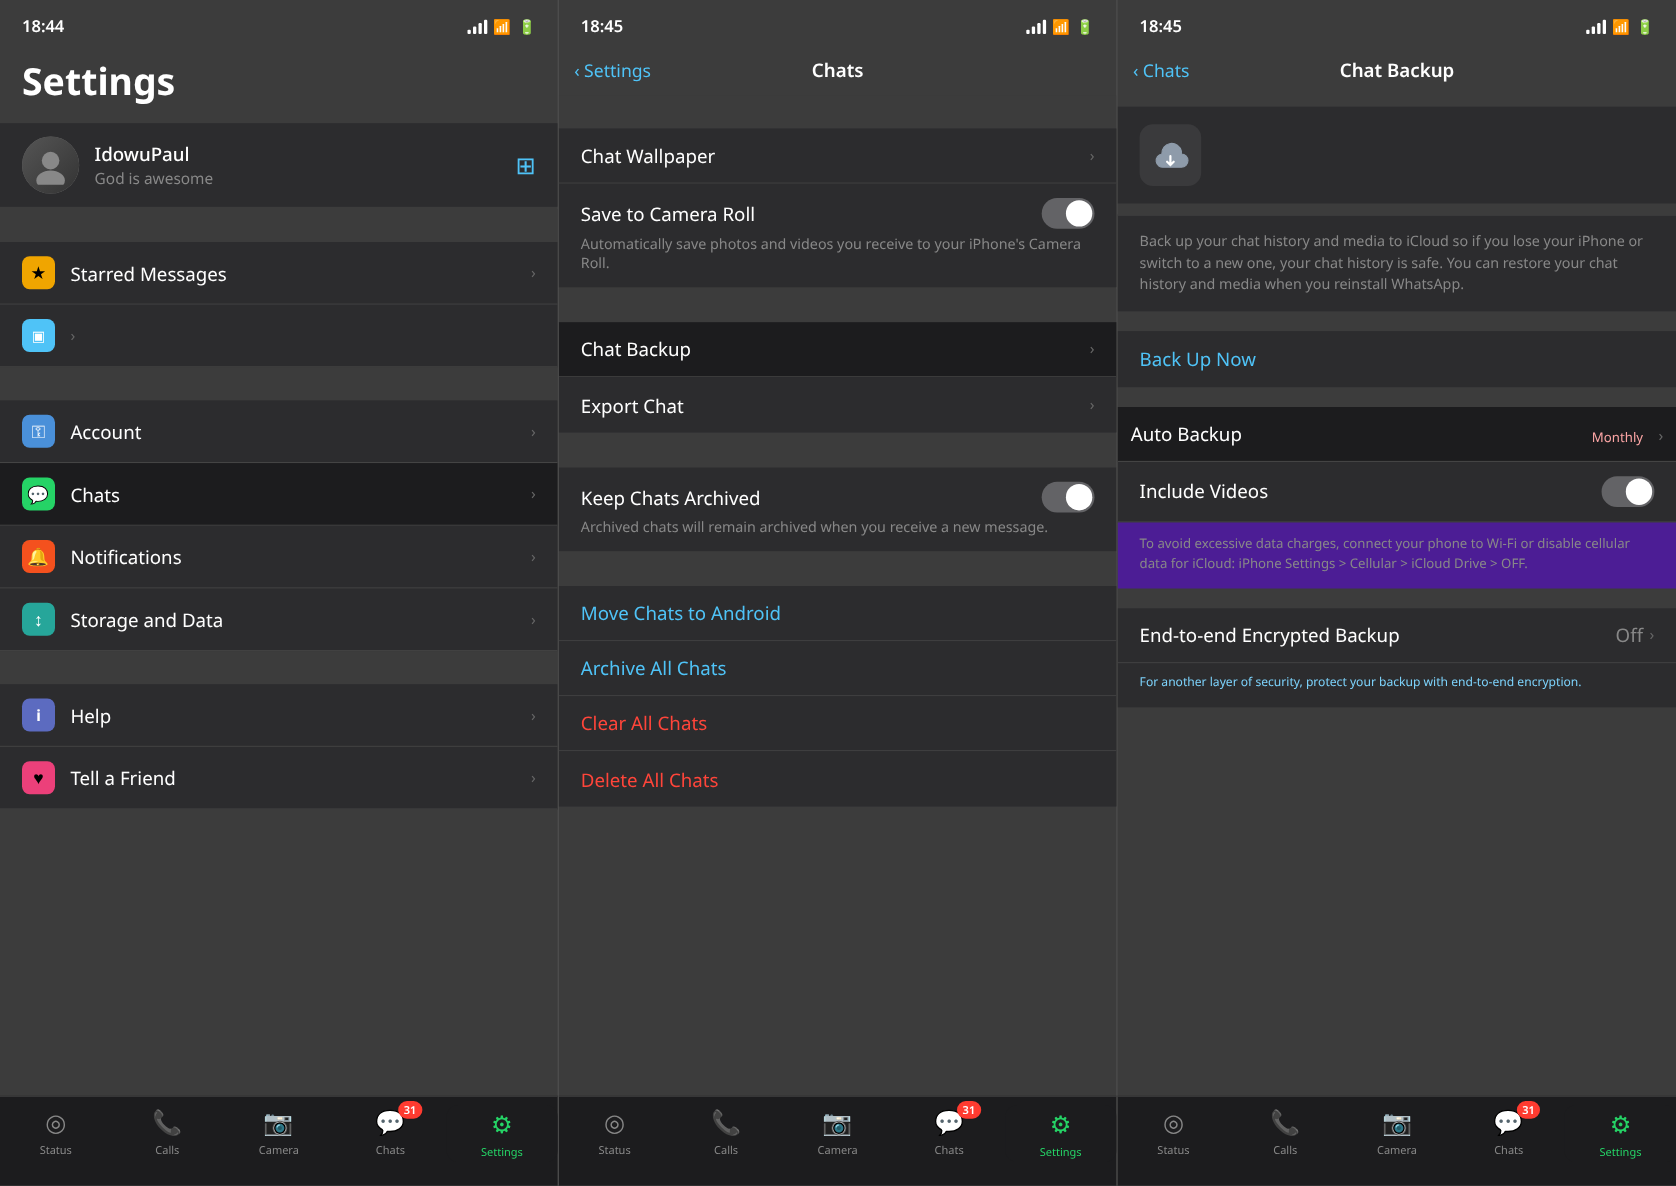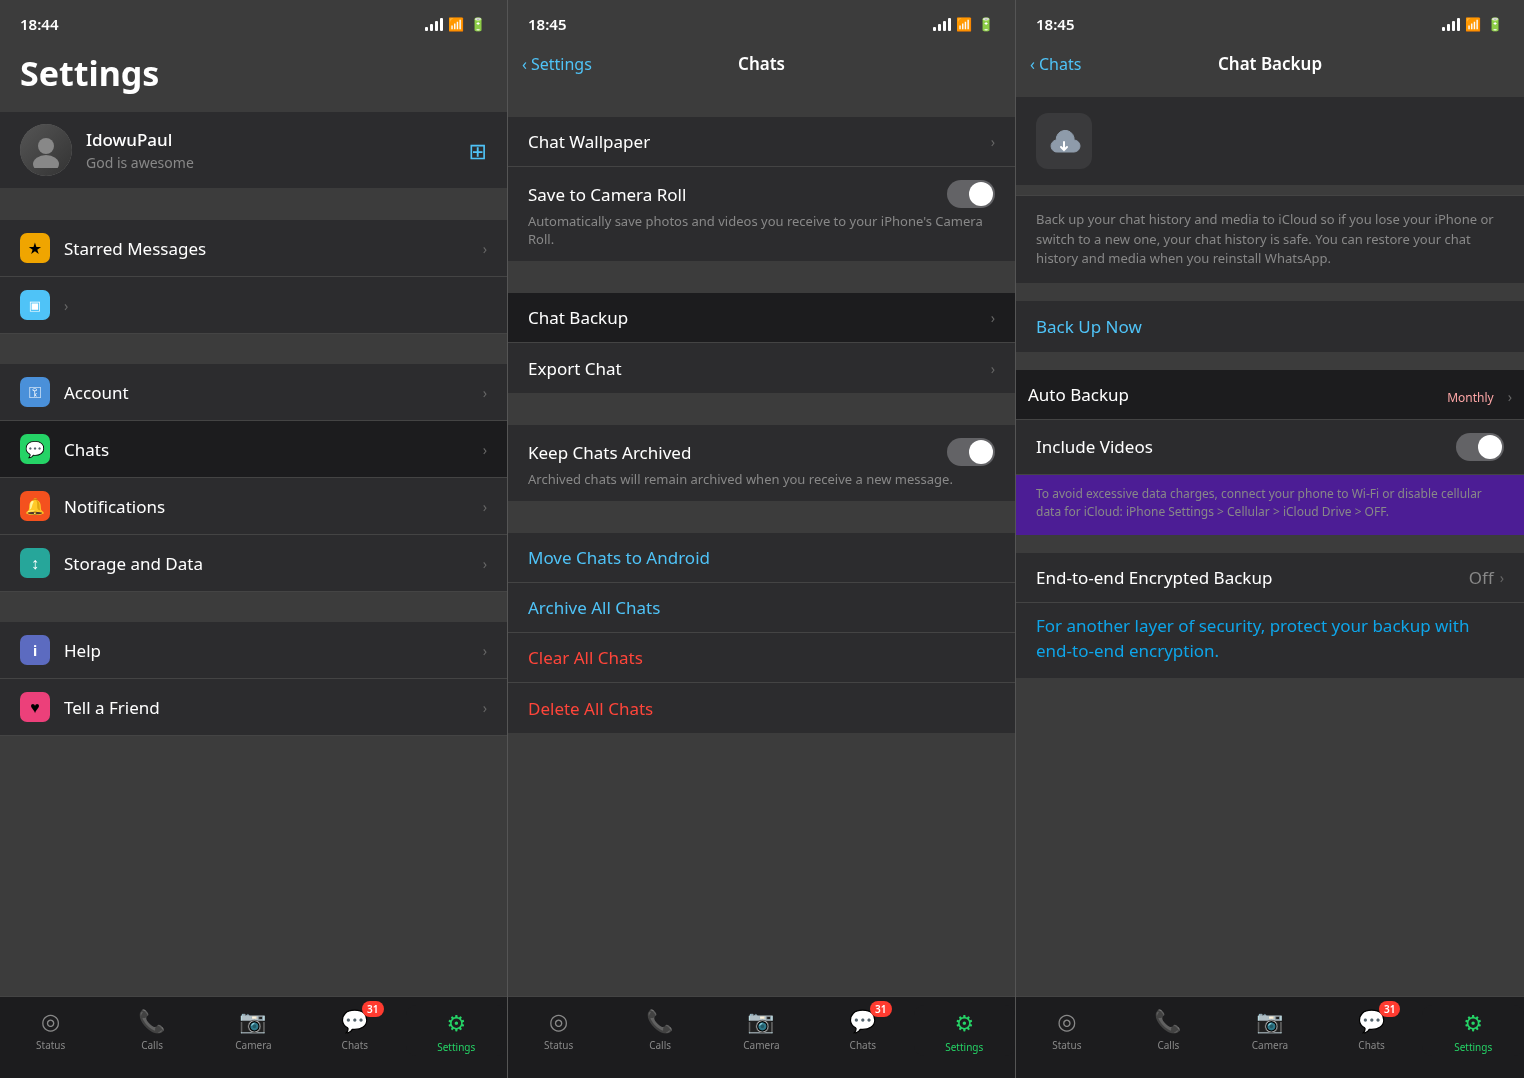--- a/index.html
+++ b/index.html
@@ -213,21 +213,21 @@
       padding: 13px 20px;
       margin-top: 18px;
       border-bottom: 0.5px solid #444;
     }
     .e2e-label { color: #fff; font-size: 17px; flex: 1; }
     .e2e-val { color: #888; font-size: 17px; margin-right: 6px; }
     .e2e-desc {
       background: #2c2c2e;
       padding: 10px 20px 14px;
     }
-    .e2e-desc p { color: #0ea5e9; font-size: 17px; line-height: 1.5; }
+    .e2e-desc p { color: #7dd3fc; font-size: 11px; line-height: 1.5; }
 
     .signal-bars { display: flex; gap: 2px; align-items: flex-end; }
     .bar { background: #fff; border-radius: 1px; width: 3px; }
   </style>
 </head>
 <body>
 
 <div class="phone-panel panel1">
   <div class="status-bar">
     <span>18:44</span>

